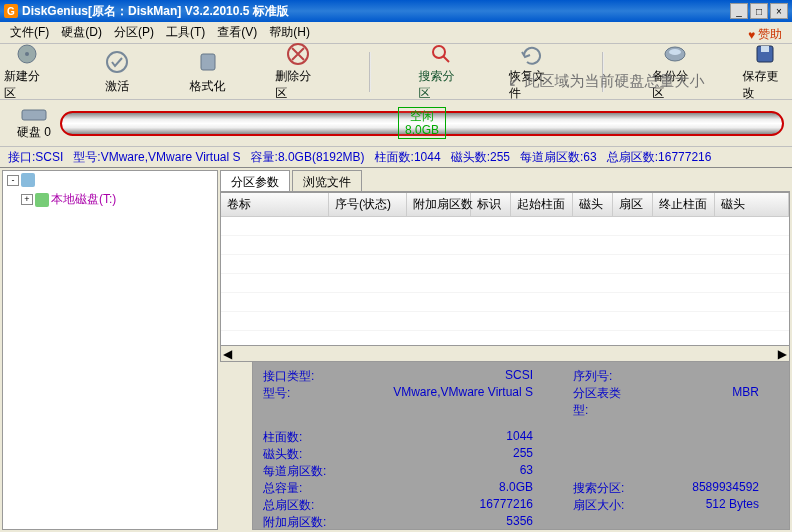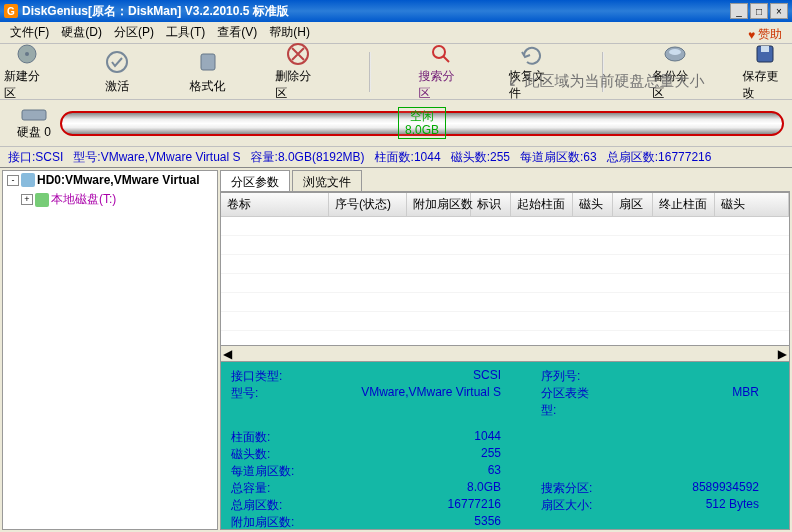--- a/index.html
+++ b/index.html
@@ -41,21 +41,21 @@
 .tabs { height: 22px; display: flex; background: #ece9d8; border-bottom: 1px solid #999; text-align: center; }
 .tab { padding: 3px 10px; border: 1px solid #999; border-bottom: none; background: #fff; margin-right: 2px; cursor: pointer; }
 .tab.inactive { background: #ece9d8; }
 
 .grid { flex: 0 0 170px; background: #8b5cf6; border: 1px solid #999; overflow: hidden; display: flex; flex-direction: column; }
 .grid-header { display: flex; background: linear-gradient(#fbfbfb,#e0e0e0); border-bottom: 1px solid #ccc; }
 .grid-header .gh { padding: 3px 6px; border-right: 1px solid #ccc; white-space: nowrap; }
 .grid-rows { flex: 1; background: repeating-linear-gradient(#fff, #fff 18px, #f4f4f4 18px, #f4f4f4 19px); }
 .grid-scroll { height: 16px; background: #ece9d8; border-top: 1px solid #999; display:flex;justify-content:space-between;align-items:center;padding:0 2px;}
 
-.details { flex: 1; background: #14b8a6; border: 1px solid #999; border-top: none; padding: 6px 10px; color: #0000cc; overflow: auto; }
+.details { flex: 1; background: #a3a3a3; border: 1px solid #999; border-top: none; padding: 6px 10px; color: #0000cc; overflow: auto; margin-left: 32px; }
 .details .drow { display: flex; }
 .details .dlab { width: 80px; }
 .details .dval { width: 190px; text-align: right; }
 .details .dlab2 { width: 100px; padding-left: 40px; }
 .details .dval2 { flex: 1; text-align: right; padding-right: 20px; }
 
 svg { display: block; }
 </style>
 </head>
 <body>
@@ -119,21 +119,21 @@
     <div class="tlabel">删除分区</div>
   </div>
   <div class="tool-sep"></div>
   <div class="toolbtn">
     <div class="ticon">
         <svg width="26" height="24">
           <circle cx="11" cy="10" r="6" fill="none" stroke="#c33" stroke-width="2"></circle>
           <line x1="15" y1="14" x2="21" y2="20" stroke="#c33" stroke-width="2"></line>
         </svg>
       </div>
-    <div class="tlabel" style="color:#701a75">搜索分区</div>
+    <div class="tlabel" style="color:#14532d">搜索分区</div>
   </div>
   <div class="toolbtn">
     <div class="ticon">
         <svg width="26" height="24">
           <path d="M5 14 a8 8 0 1 1 3 6" fill="none" stroke="#789" stroke-width="2"></path>
           <path d="M3 10 l3 5 l5 -2" fill="none" stroke="#789" stroke-width="2"></path>
         </svg>
       </div>
     <div class="tlabel">恢复文件</div>
   </div>
@@ -182,21 +182,20 @@
   <span><span>磁头数:</span><span>255</span></span>
   <span><span>每道扇区数:</span><span>63</span></span>
   <span><span>总扇区数:</span><span>16777216</span></span>
 </div>
 
 <div class="main">
   <div class="tree">
     <div class="trow">
       <span class="tsym">-</span>
       <span class="tico"></span>
-      <b>HD0:VMware,VMware Virtual</b>
     </div>
     <div class="trow" style="padding-left:18px">
       <span class="tsym">+</span>
       <span class="tico local"></span>
       <span style="color:#a0a">本地磁盘(T:)</span>
     </div>
   </div>
 
   <div class="right">
     <div class="tabs">

